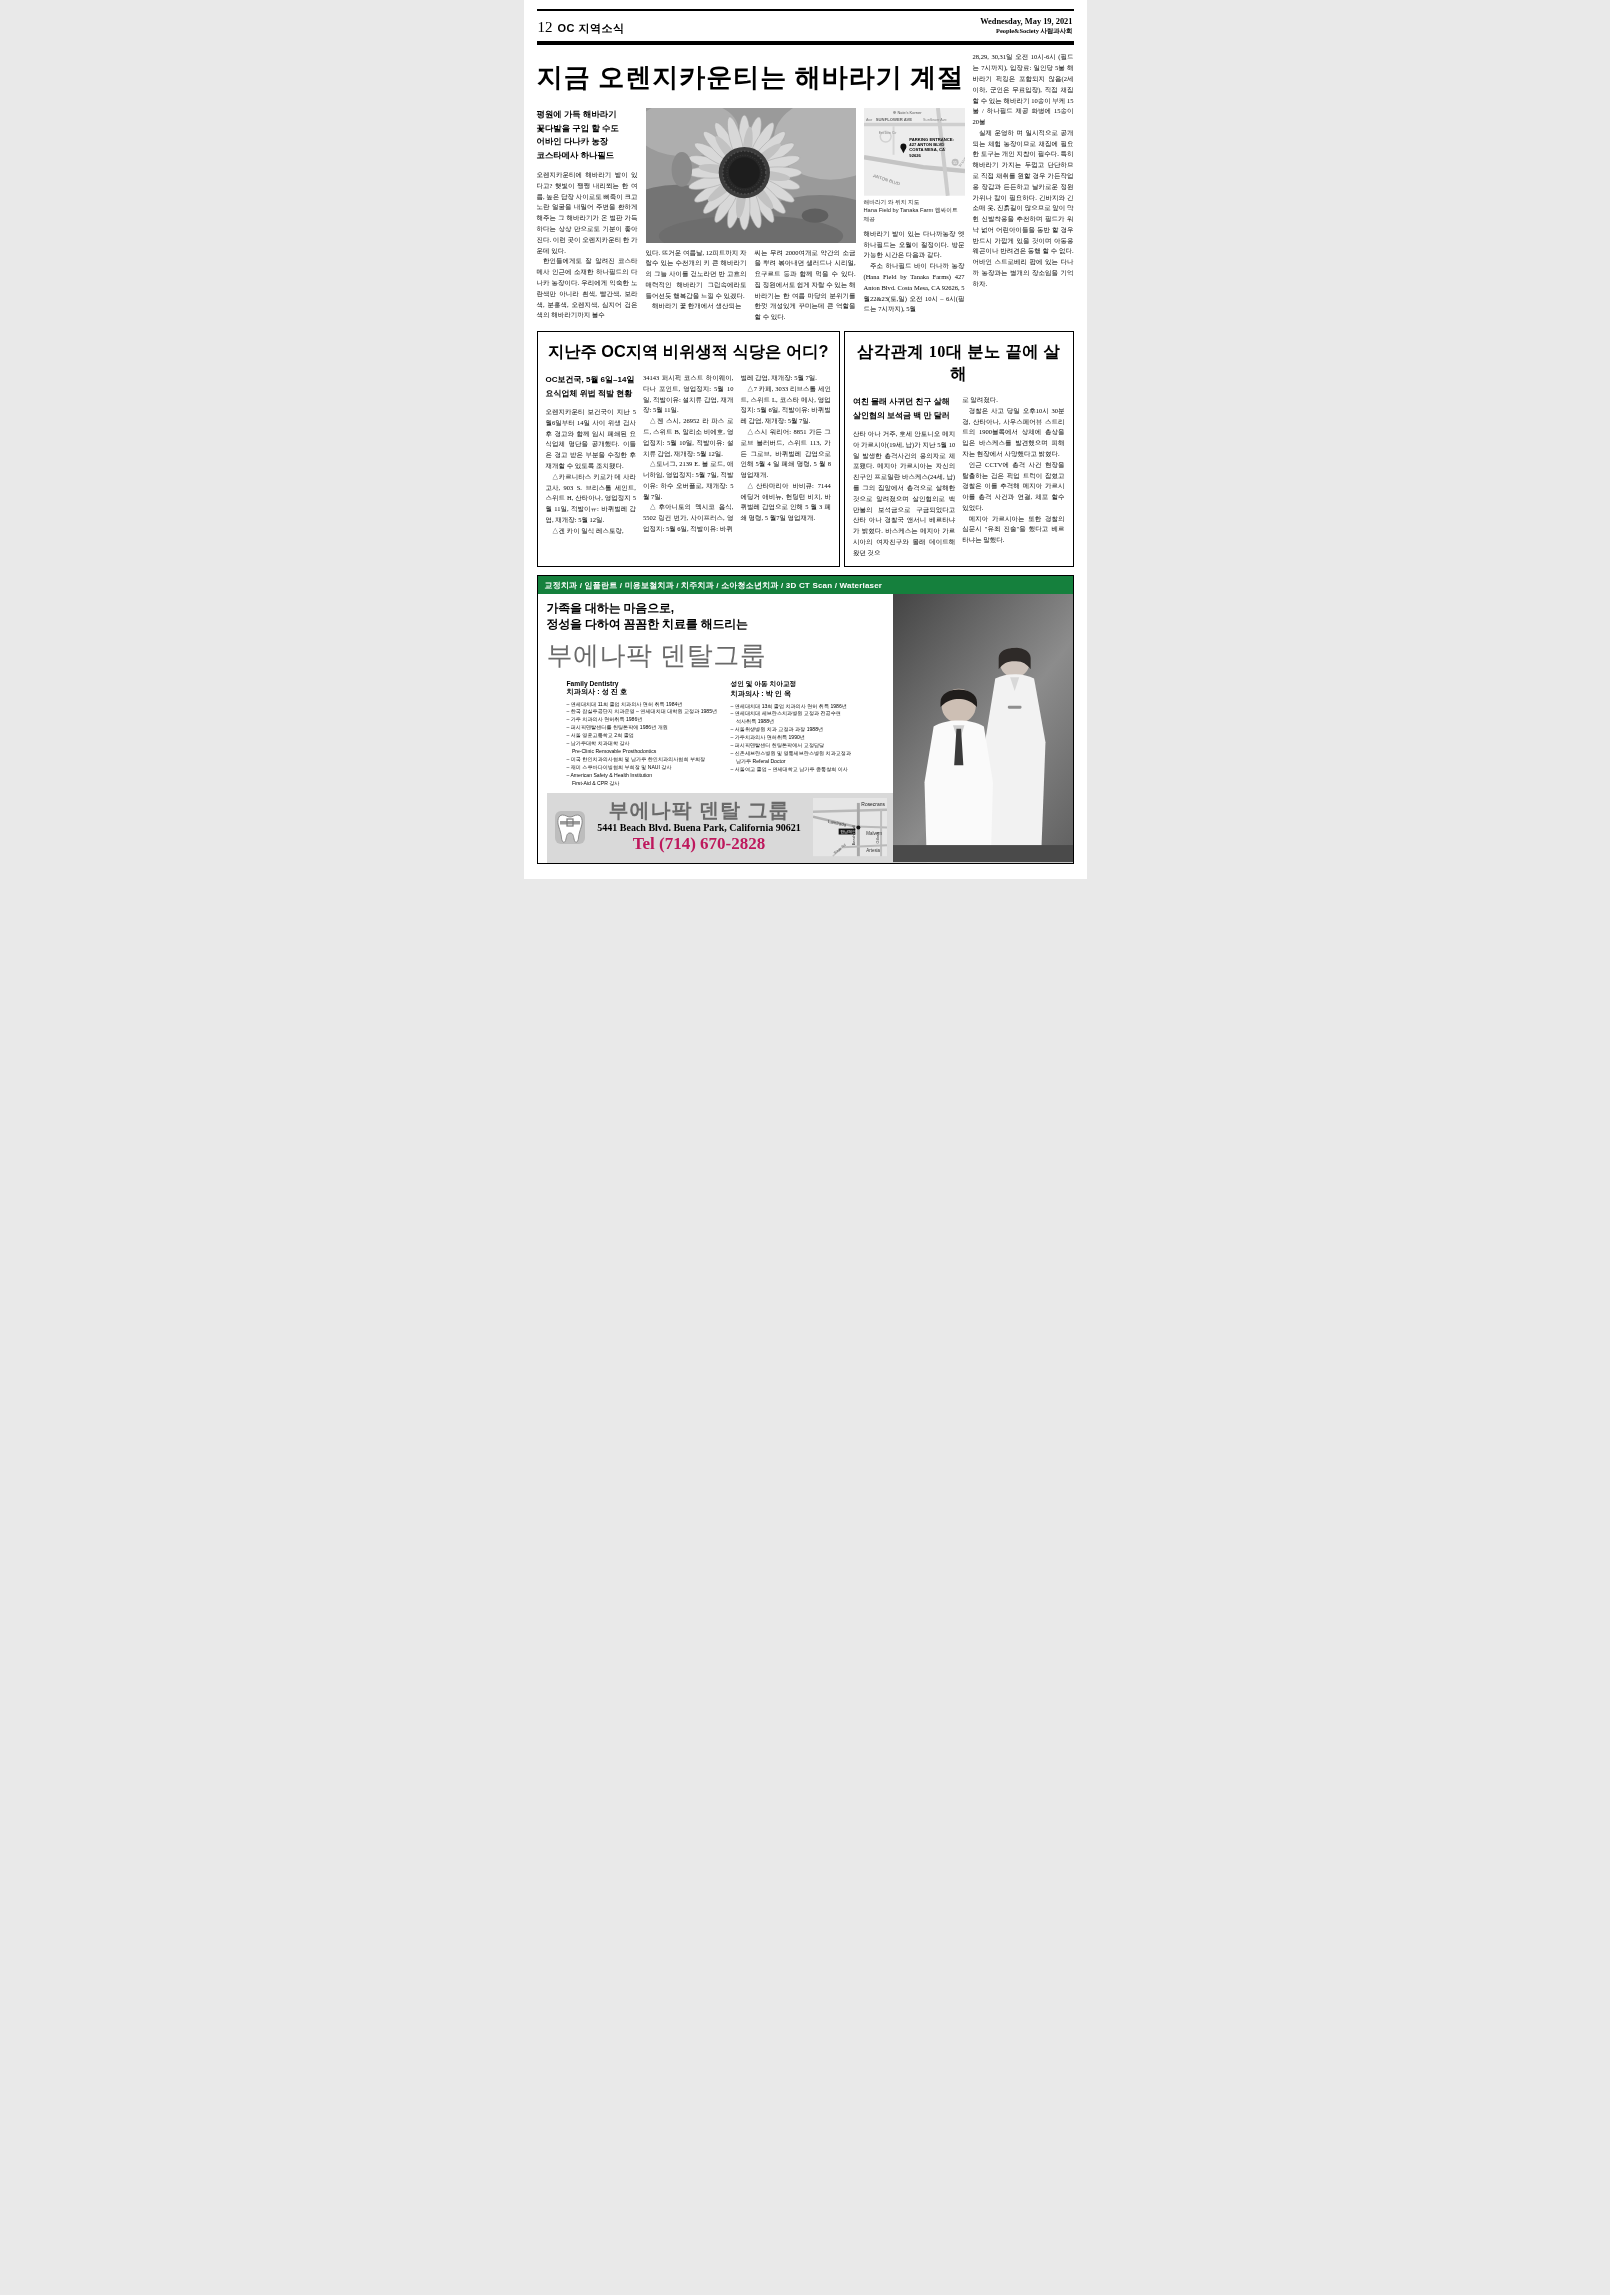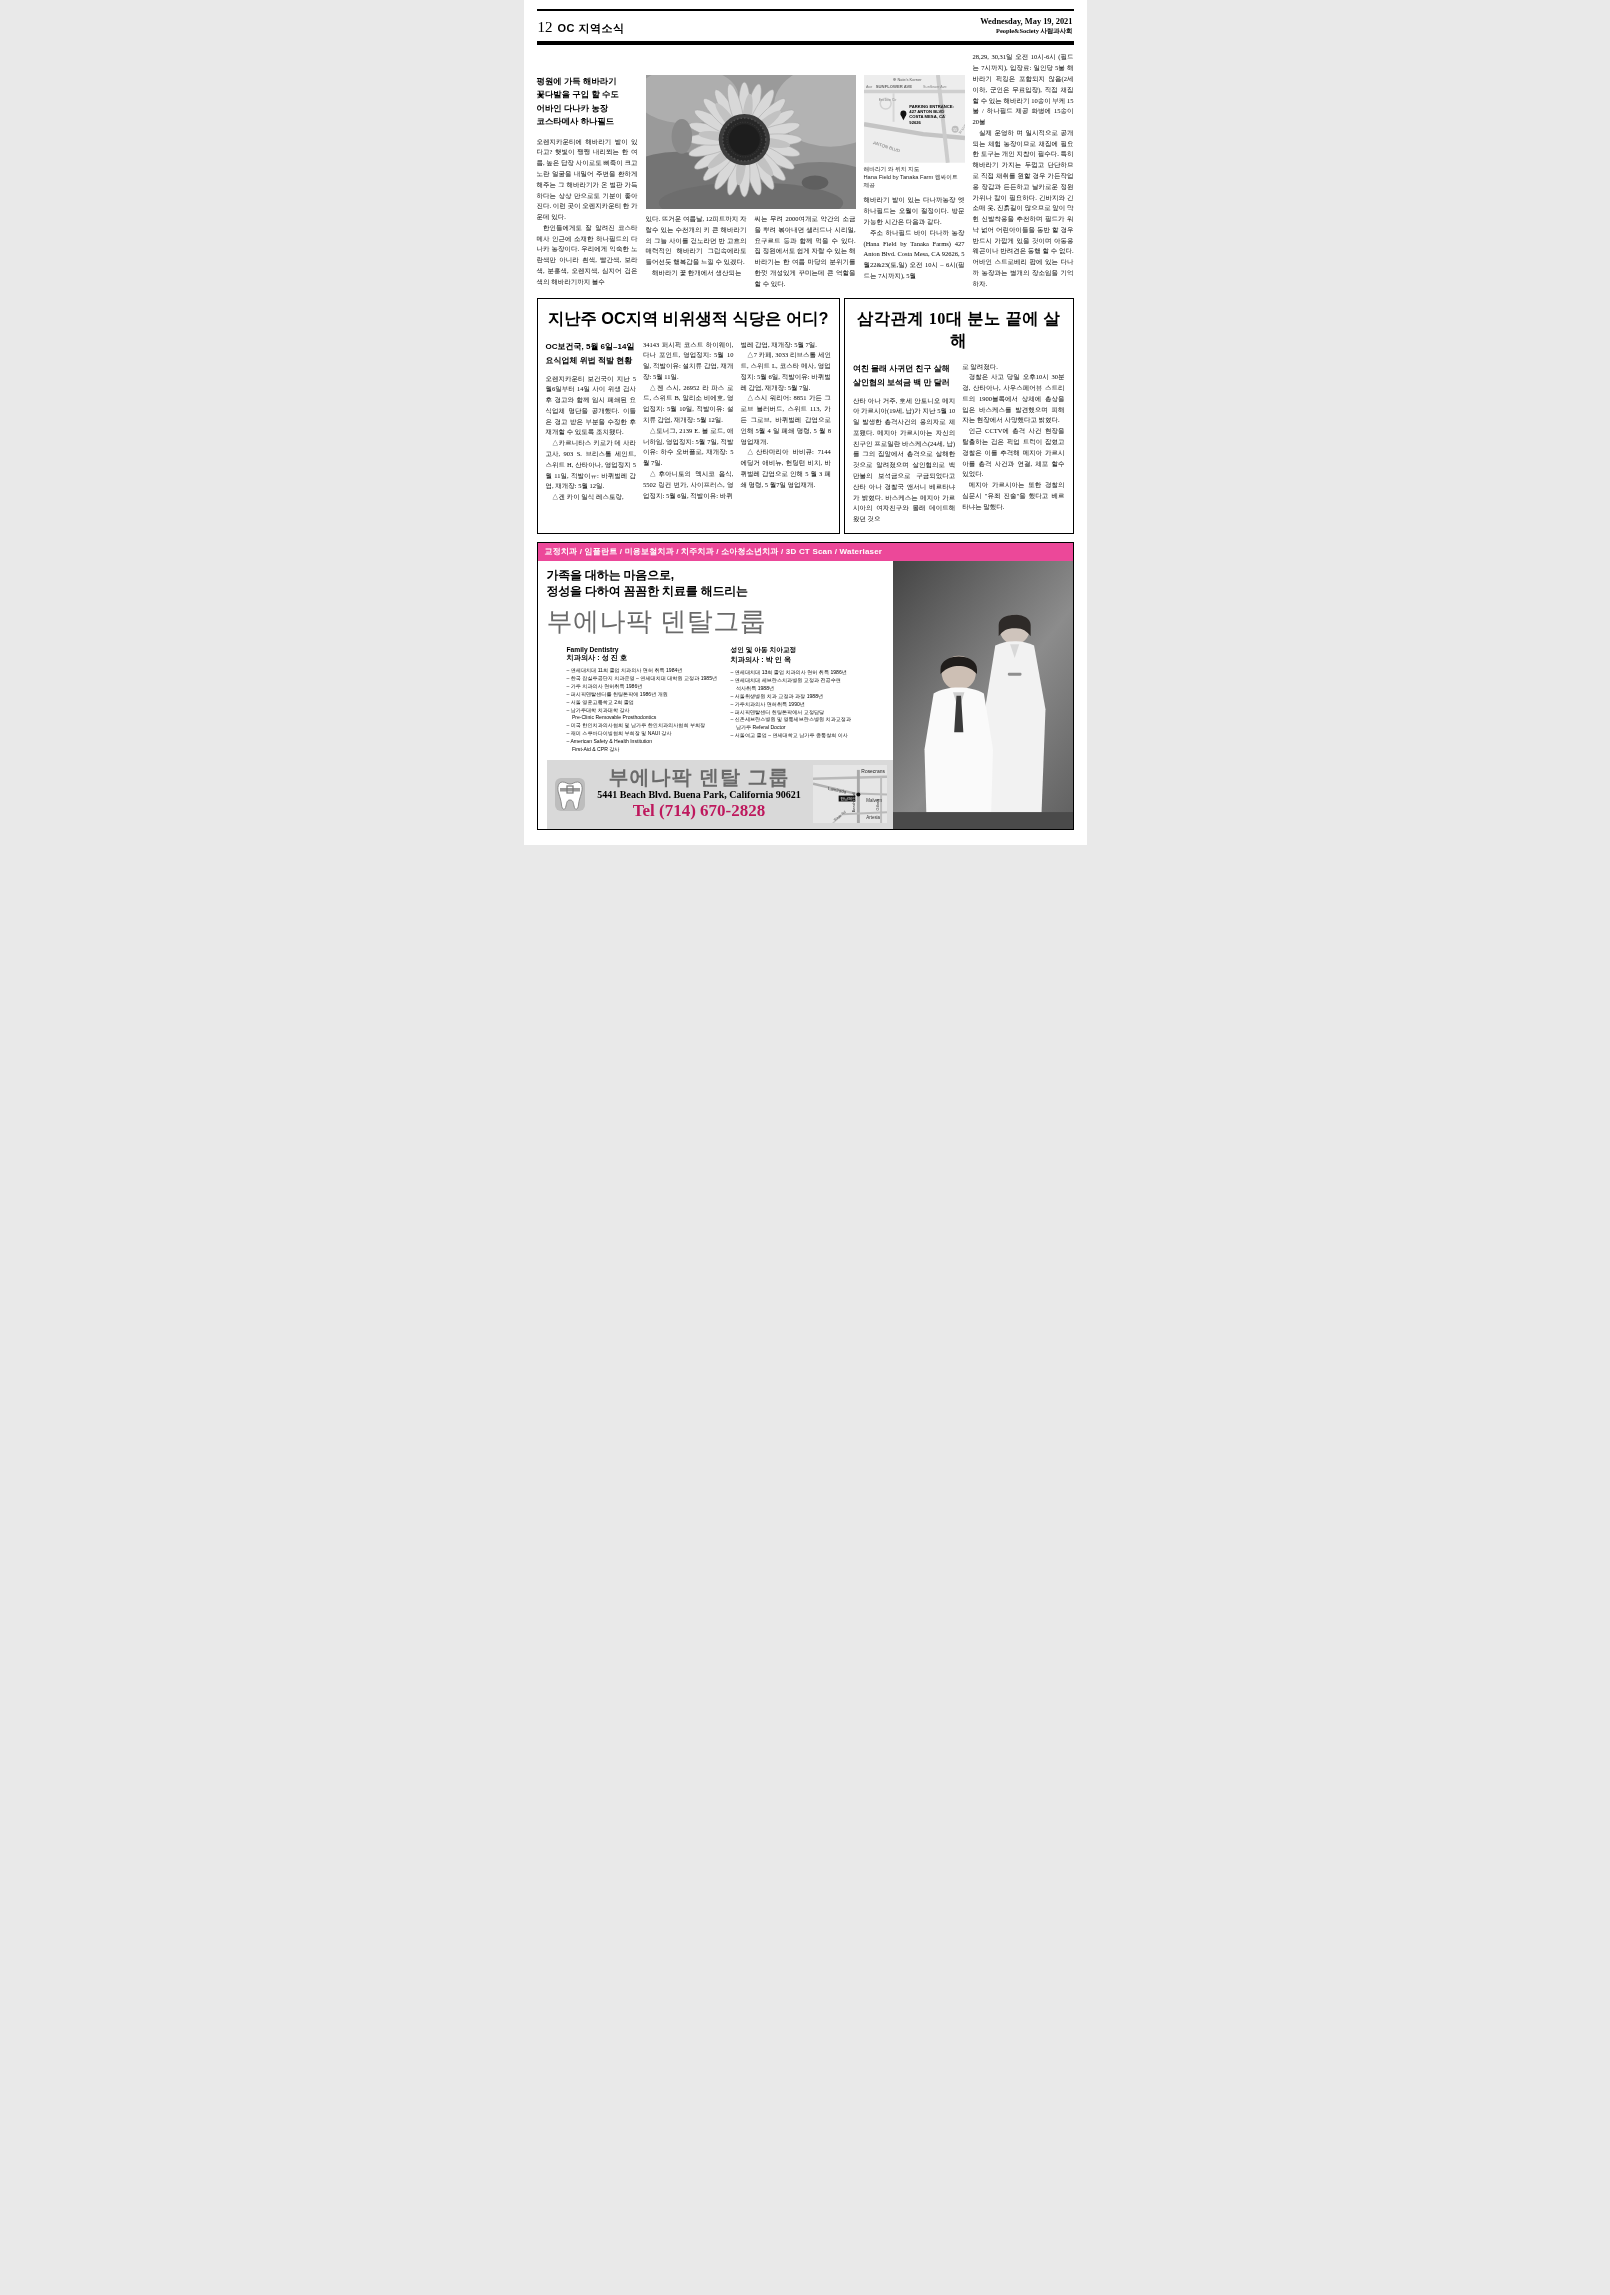--- a/index.html
+++ b/index.html
@@ -35,21 +35,21 @@
   .boxes { display:grid; grid-template-columns:56.5% 1fr; column-gap:4px; margin-top:8px; }
   .artbox { border:0.7px solid #000; padding:7px 8px 8px 8px; }
   .a2-headline { text-align:center; font-family:"Liberation Sans", sans-serif; font-weight:bold; font-size:16.3px; letter-spacing:0px; padding:2px 0 10px 0; }
   .a3-headline { text-align:center; font-weight:bold; font-size:16.3px; letter-spacing:0.5px; padding:2px 0 10px 0; }
   .cols3 { display:grid; grid-template-columns:1fr 1fr 1fr; column-gap:7px; }
   .cols2 { display:grid; grid-template-columns:1fr 1fr; column-gap:7px; }
   .subhead2 { font-family:"Liberation Sans", sans-serif; font-weight:bold; font-size:8px; line-height:1.75; white-space:pre-line; margin-bottom:6px; }
 
   
   .ad { border:0.7px solid #000; margin-top:8px; }
-  .ad-topbar { background:#ec4899; color:#fff; font-family:"Liberation Sans", sans-serif; font-weight:bold; font-size:8px; padding:3.5px 7px; letter-spacing:0.2px; }
+  .ad-topbar { background:#15803d; color:#fff; font-family:"Liberation Sans", sans-serif; font-weight:bold; font-size:8px; padding:3.5px 7px; letter-spacing:0.2px; }
   .ad-body { display:grid; grid-template-columns:1fr 180px; }
   .ad-left { padding:7px 0 0 9px; display:flex; flex-direction:column; }
   .ad-slogan { font-family:"Liberation Sans", sans-serif; font-weight:bold; font-size:12px; line-height:1.3; white-space:pre-line; letter-spacing:-0.2px; }
   .ad-brand { font-family:"Liberation Sans", sans-serif; font-weight:normal; font-size:26px; color:#6a6a6a; letter-spacing:0.5px; margin:5px 0 7px 0; }
   .ad-creds { display:grid; grid-template-columns:1fr 1fr; column-gap:7px; padding:0 5px 6px 20px; }
   .cred-h1 { font-family:"Liberation Sans", sans-serif; font-weight:bold; font-size:6.7px; }
   .cred-h2 { font-family:"Liberation Sans", sans-serif; font-weight:bold; font-size:7.2px; margin-bottom:4px; }
   .cred-list { list-style:none; }
   .cred-list li { font-family:"Liberation Sans", sans-serif; font-size:5.1px; line-height:1.55; white-space:pre-line; padding-left:5.4px; text-indent:-5.4px; }
   .ad-foot { background:#d9d9d9; display:flex; align-items:center; gap:6px; padding:5px 6px 6px 7px; margin-top:auto; }
@@ -74,20 +74,21 @@
       <span class="section-title">OC 지역소식</span>
     </div>
     <div class="mast-right">
       <div class="mast-date">Wednesday, May 19, 2021</div>
       <div class="mast-edition">People&amp;Society 사람과사회</div>
     </div>
   </div>
   <div class="thick-rule"></div>
 
   <div class="a1">
+    <h1 class="a1-headline">지금 오렌지카운티는 해바라기 계절</h1>
 
     <div class="a1-col1 bodytext">
       <div class="subhead1">평원에 가득 해바라기
 꽃다발을 구입 할 수도
 어바인 다나카 농장
 코스타메사 하나필드</div>
       <p class="noind">오렌지카운티에 해바라기 밭이 있다고? 햇빛이 쨍쨍 내리쬐는 한 여름, 높은 담장 사이로도 삐죽이 크고 노란 얼굴을 내밀어 주변을 환하게 해주는 그 해바라기가 온 벌판 가득하다는 상상 만으로도 기분이 좋아진다. 이런 곳이 오렌지카운티 한 가운데 있다.</p>
       <p>한인들에게도 잘 알려진 코스타메사 인근에 소재한 하나필드의 다나카 농장이다. 우리에게 익숙한 노란색만 아니라 흰색, 빨간색, 보라색, 분홍색, 오렌지색, 심지어 검은색의 해바라기까지 볼수</p>
     </div>
 

